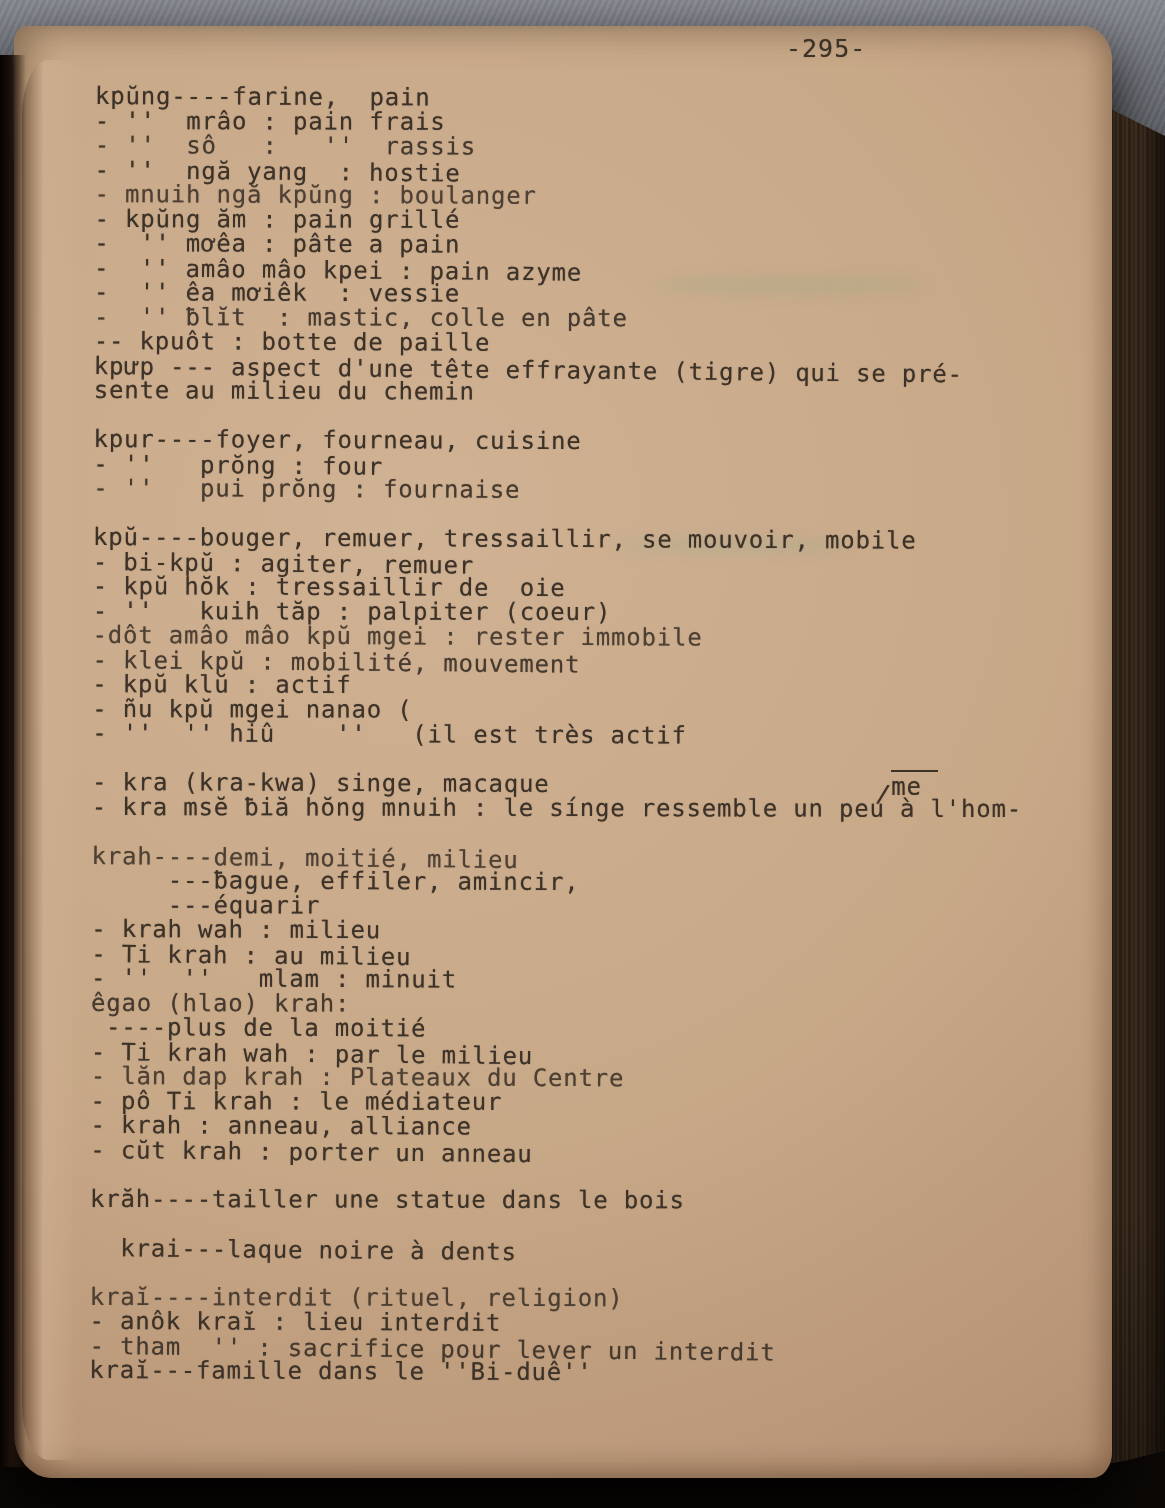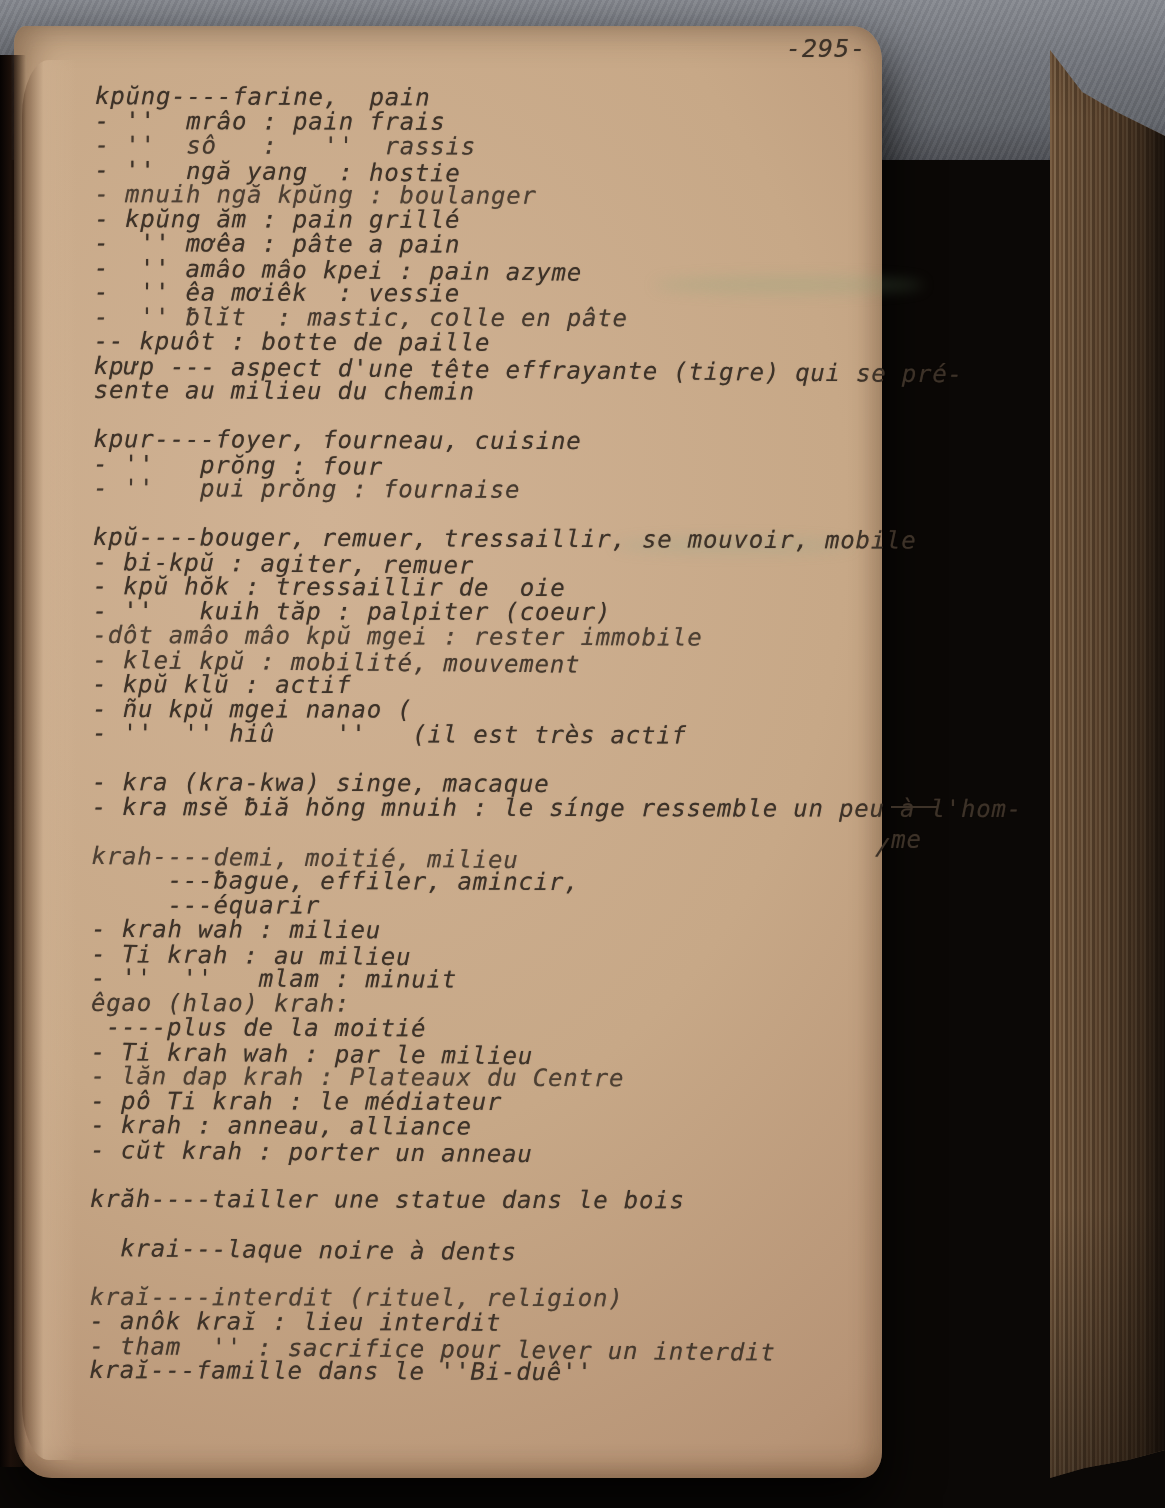--- a/index.html
+++ b/index.html
@@ -25,30 +25,29 @@
     position:absolute;left:1050px;top:0;width:115px;height:1508px;
     background:
       linear-gradient(90deg,rgba(0,0,0,0) 0%,rgba(20,10,4,.25) 45%,rgba(15,8,3,.55) 80%,rgba(8,4,2,.85) 100%),
       linear-gradient(180deg,rgba(0,0,0,.15) 0%,rgba(0,0,0,0) 8%,rgba(0,0,0,0) 80%,rgba(0,0,0,.4) 100%),
       repeating-linear-gradient(90deg,#7a5f44 0 2px,#684d34 2px 4px,#81684d 4px 6px,#5c452f 6px 9px);
     clip-path:polygon(0 50px,28% 92px,58% 112px,100% 136px,100% 1450px,68% 1460px,30% 1468px,0 1478px);
   }
 
   
   .page{
-    position:absolute;left:14px;top:26px;width:868px;height:1452px;
+    position:absolute;left:14px;top:26px;width:1098px;height:1452px;
     border-radius:12px 30px 20px 38px / 18px 34px 26px 44px;
     background:
       radial-gradient(130% 95% at 36% 34%, #d0b294 0%, #c7a887 46%, #b79476 78%, #a27c5b 100%);
     box-shadow:
       inset 14px 4px 34px rgba(55,28,10,.38),
       inset -8px -6px 24px rgba(70,40,15,.28),
       inset 0 10px 18px rgba(255,245,230,.12),
       0 26px 55px rgba(0,0,0,.85);
-    font-style: italic;
   }
 
   
   .gutter{
     position:absolute;left:0;top:55px;width:26px;height:1412px;
     background:linear-gradient(90deg,#060302 0%,#1c100a 40%,rgba(40,24,14,.45) 75%,rgba(40,24,14,0) 100%);
   }
   
   .page-curl{
     position:absolute;left:22px;top:60px;width:54px;height:1400px;
@@ -79,21 +78,21 @@
   .line:nth-child(4n+2){transform:rotate(-.12deg);}
   .line:nth-child(7n+3){opacity:.93;}
   .line:nth-child(9n+5){opacity:.88;}
 
   
   .correction{
     position:absolute;left:862px;top:744px;
     font-size:24px;letter-spacing:.8px;white-space:nowrap;
   }
   .correction .slash{display:inline-block;transform:translateY(7px) rotate(6deg);}
-  .correction .ins{display:inline-block;border-top:2px solid #3d3228;padding-right:16px;padding-top:18px;margin-top:36px;}
+  .correction .ins{display:inline-block;border-top:2px solid #3d3228;padding-right:16px;padding-top:1px;}
 </style>
 </head>
 <body>
 
 <div class="scene">
   <div class="surface"></div>
   <div class="fore-edge"></div>
   <div class="page">
     <div class="smudge s1"></div>
     <div class="smudge s2"></div>

